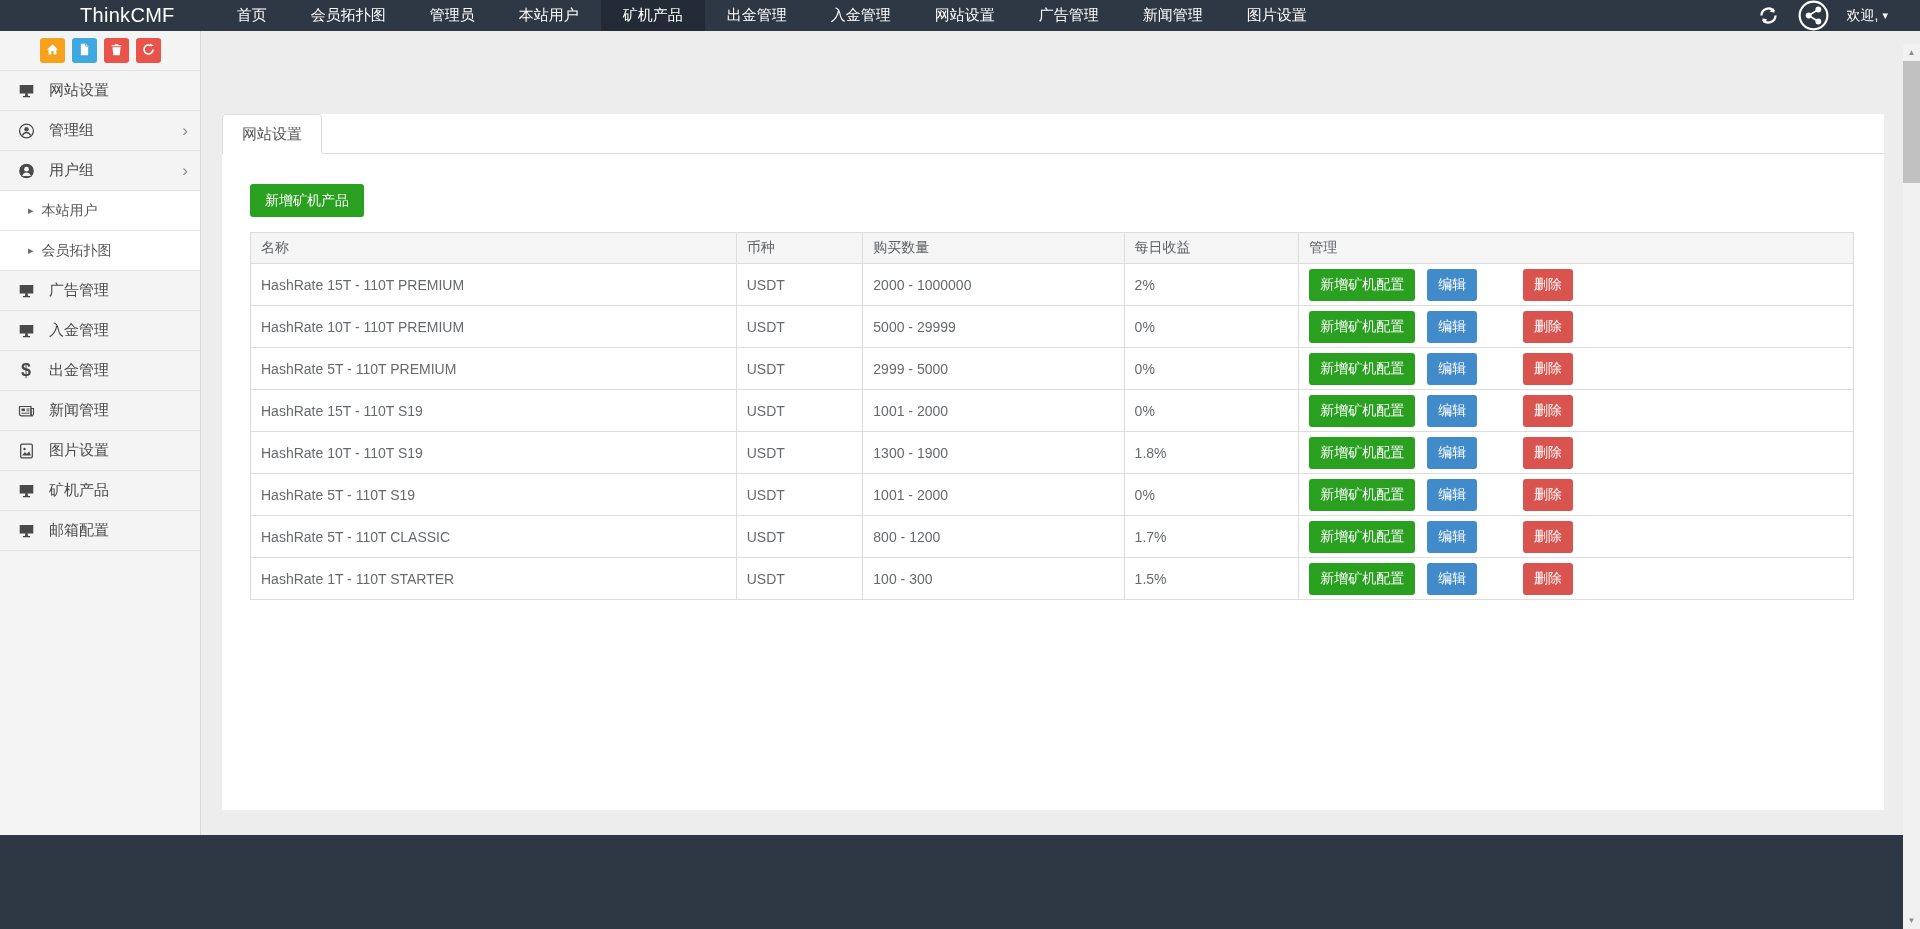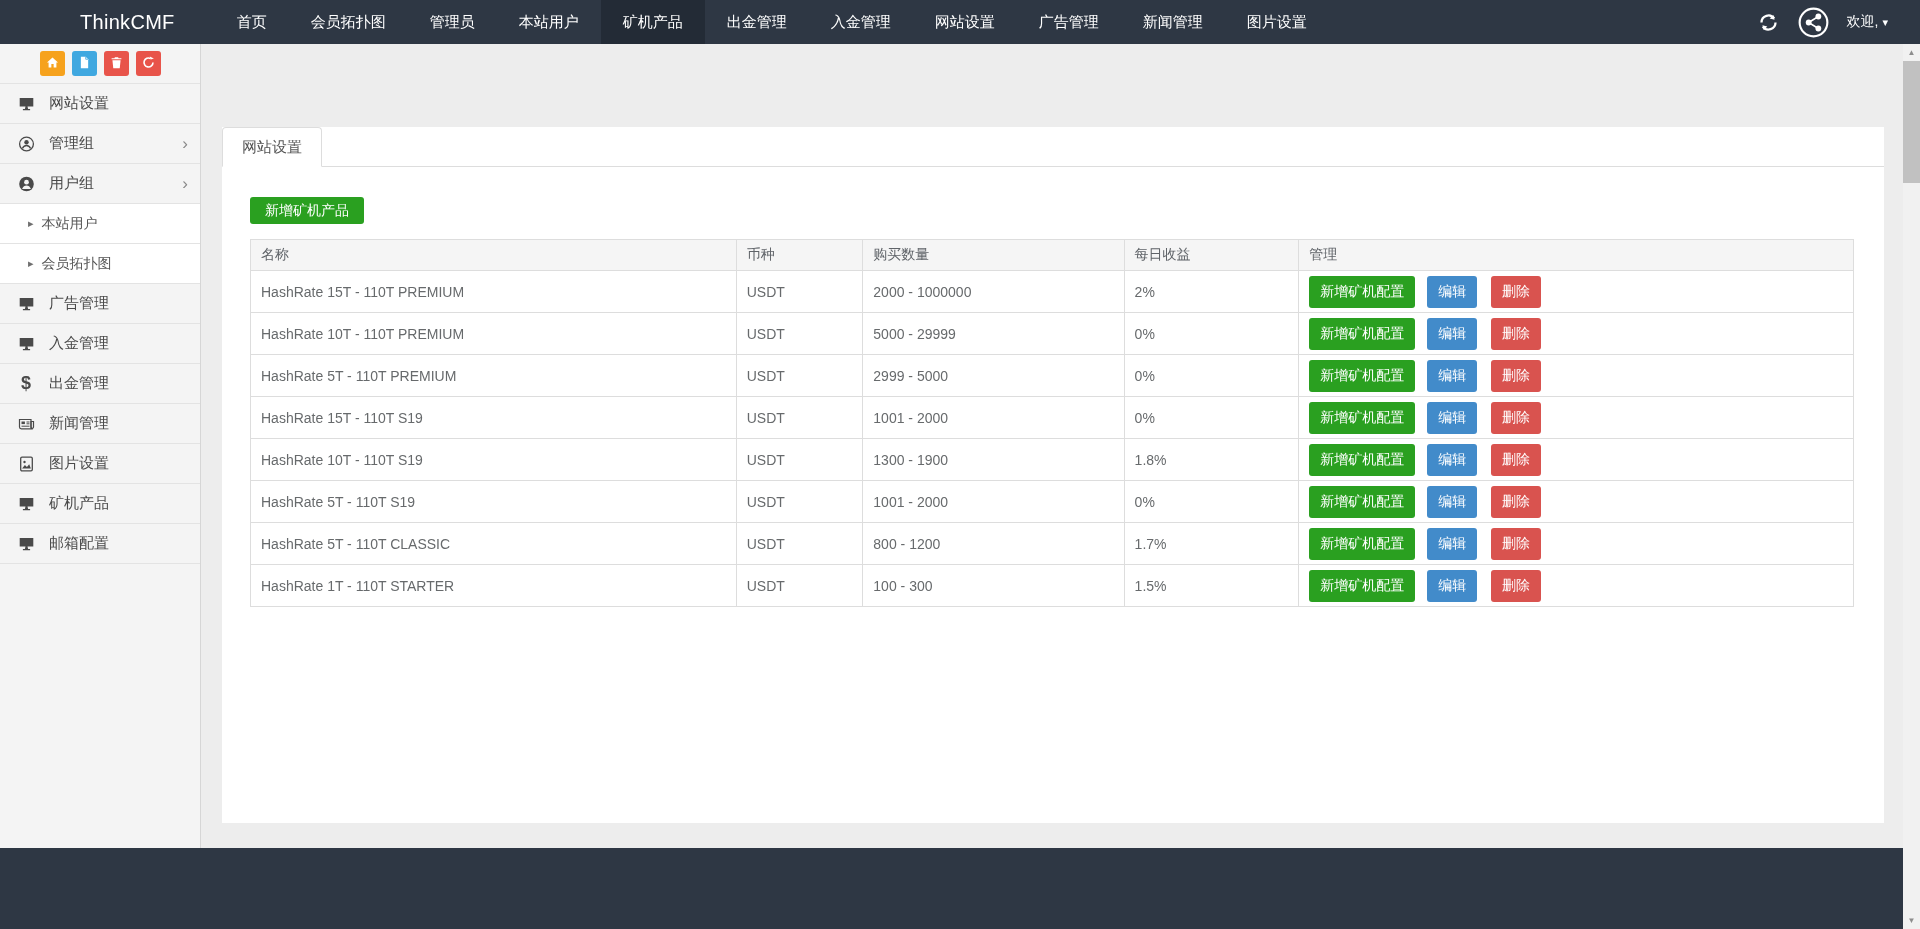--- a/index.html
+++ b/index.html
@@ -6,21 +6,21 @@
     --navbar:#2e3744; --navbar-active:#232b36;
     --green:#2aa020; --blue:#428bca; --red:#d9534f;
     --orange:#f6a21d; --lblue:#40a8e0; --lred:#e8544a;
     --sidebar:#f4f4f4;
   }
   *{box-sizing:border-box;}
   html,body{margin:0;padding:0;width:1920px;height:929px;overflow:hidden;
     font-family:"Liberation Sans","DejaVu Sans",sans-serif;background:var(--navbar);}
 
   
-  .navbar{height:44px;background:var(--navbar);display:flex;align-items:stretch;color:#fff;}
+  .navbar{height:31px;background:var(--navbar);display:flex;align-items:stretch;color:#fff;}
   .brand{display:flex;align-items:center;padding:0 40px 0 80px;font-size:20px;font-weight:500;color:#fff;letter-spacing:.3px;}
   .nav-menu{display:flex;align-items:stretch;}
   .nav-item{display:flex;align-items:center;padding:0 22px;font-size:15px;color:#fff;cursor:pointer;}
   .nav-item.active{background:var(--navbar-active);}
   .nav-right{margin-left:auto;display:flex;align-items:center;gap:18px;padding-right:32px;}
   .icon-btn{width:22px;height:22px;color:#fff;display:flex;align-items:center;justify-content:center;}
   .icon-btn svg{width:19px;height:19px;}
   .avatar{width:31px;height:31px;display:flex;}
   .welcome{font-size:14px;color:#fff;display:flex;align-items:center;gap:4px;cursor:pointer;}
   .caret{font-size:11px;line-height:1;}
@@ -44,32 +44,32 @@
   .side-item.sub{background:#fff;padding-left:28px;font-size:14px;color:#555;}
   .sub-mark{color:#6f6f6f;font-size:11px;margin-right:8px;}
 
   
   .main{flex:1;background:#ededed;position:relative;}
   .card{background:#fff;margin:83px 36px 0 21px;height:696px;}
   .tabs-bar{height:40px;border-bottom:1px solid #ddd;display:flex;align-items:stretch;}
   .tab{background:#fff;border:1px solid #ddd;border-bottom:1px solid #fff;border-radius:4px 4px 0 0;margin-bottom:-1px;padding:0 19px;display:flex;align-items:center;font-size:15px;color:#555;cursor:pointer;}
   .card-body{padding:30px 30px 0 28px;}
   .btn{border:none;border-radius:3px;color:#fff;font-size:14px;cursor:pointer;font-family:inherit;}
-  .btn-add{background:var(--green);height:27px;padding:0 15px;margin-bottom:15px;font-family:Liberation Mono, monospace;}
+  .btn-add{background:var(--green);height:33px;padding:0 15px;margin-bottom:15px;font-family:Liberation Mono, monospace;}
 
   table.grid{width:100%;border-collapse:collapse;}
   .grid th,.grid td{border:1px solid #ddd;font-weight:normal;text-align:left;color:#676a6c;font-size:14px;padding:0 10px;}
   .grid th{background:#f5f5f5;height:31px;color:#5f6368;}
   .grid td{height:42px;}
   .grid th:nth-child(1){width:30.3%;} .grid th:nth-child(2){width:7.9%;}
   .grid th:nth-child(3){width:16.3%;} .grid th:nth-child(4){width:10.9%;}
   .grid th:nth-child(5){width:34.6%;}
   .btn-cfg{background:var(--green);height:32px;padding:0 11px;margin-right:8px;}
   .btn-edit{background:var(--blue);height:32px;padding:0 11px;margin-right:10px;}
-  .btn-del{background:var(--red);height:32px;padding:0 11px;}
+  .btn-del{background:var(--red);height:32px;padding:0 11px;margin-left:32px;}
 
   .footer-strip{height:81px;background:var(--navbar);}
 
   
   .scrollbar{position:absolute;right:0;top:44px;width:17px;height:885px;background:#f1f1f1;display:flex;flex-direction:column;align-items:center;}
   .sb-arrow{height:17px;width:17px;display:flex;align-items:center;justify-content:center;font-size:8px;color:#8d8d8d;flex:none;}
   .sb-thumb{width:17px;height:122px;background:#c1c1c1;flex:none;}
   .sb-spacer{flex:1;}
 </style>
 </head>

